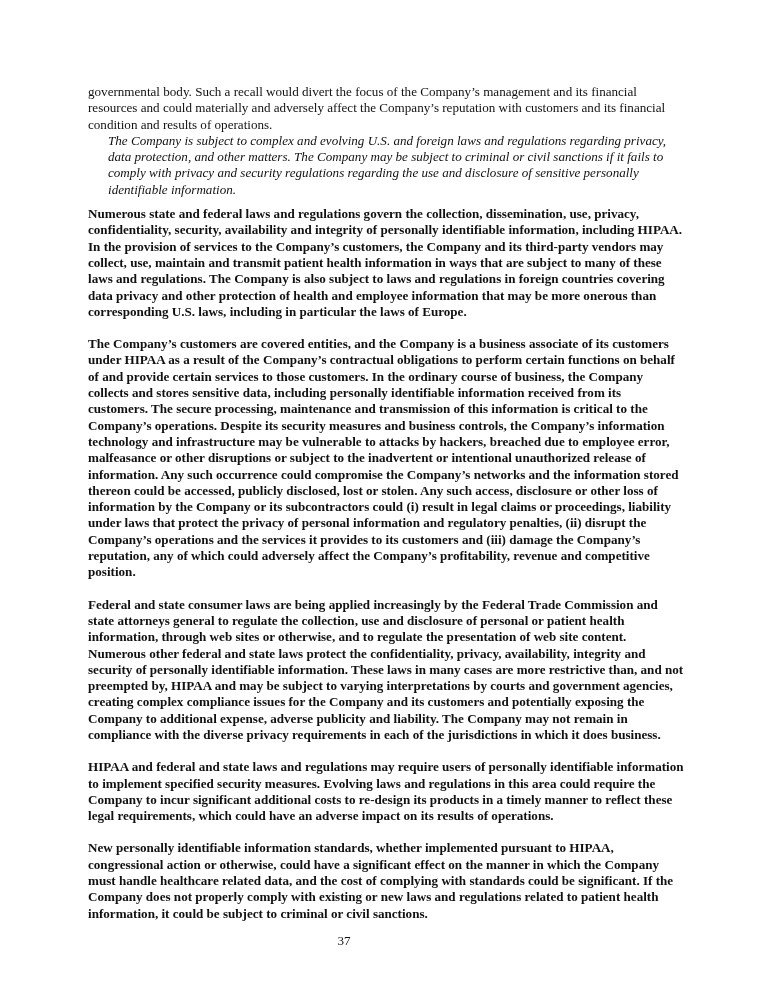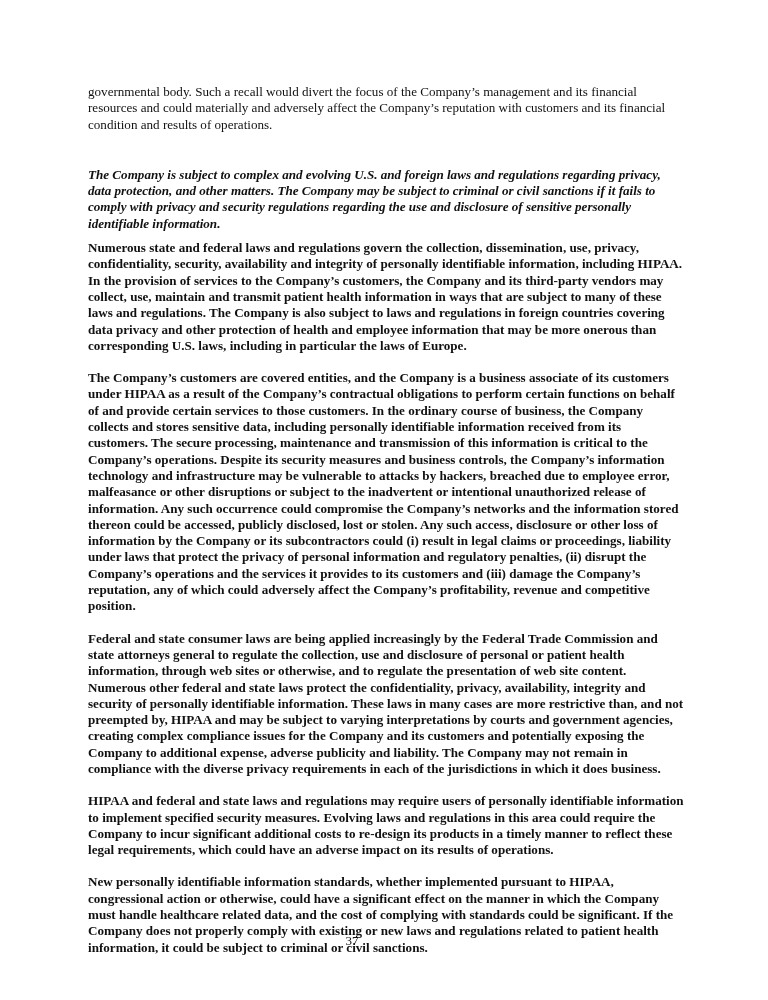--- a/index.html
+++ b/index.html
@@ -20,30 +20,31 @@
     .page {
       position: absolute;
       left: 88px;
       top: 84px;
       width: 596px;
     }
     p {
       margin: 0;
       text-align: left;
     }
-    .p-first { margin-bottom: 34px; }
+    .p-first { }
     .heading {
-      font-weight: bold;
+      font-weight: normal;
       font-style: italic;
       margin-bottom: 8px;
+      margin-left: 20px;
     }
     .para { margin-bottom: 16px; font-weight: bold; }
     .page-number {
       position: absolute;
-      left: 16px;
+      left: 8px;
       width: 672px;
       top: 933px;
       text-align: center;
     }
   </style>
 </head>
 <body>
 
 <div class="page">
   <p class="p-first">governmental body. Such a recall would divert the focus of the Company’s management and its financial resources and could materially and adversely affect the Company’s reputation with customers and its financial condition and results of operations.</p>

